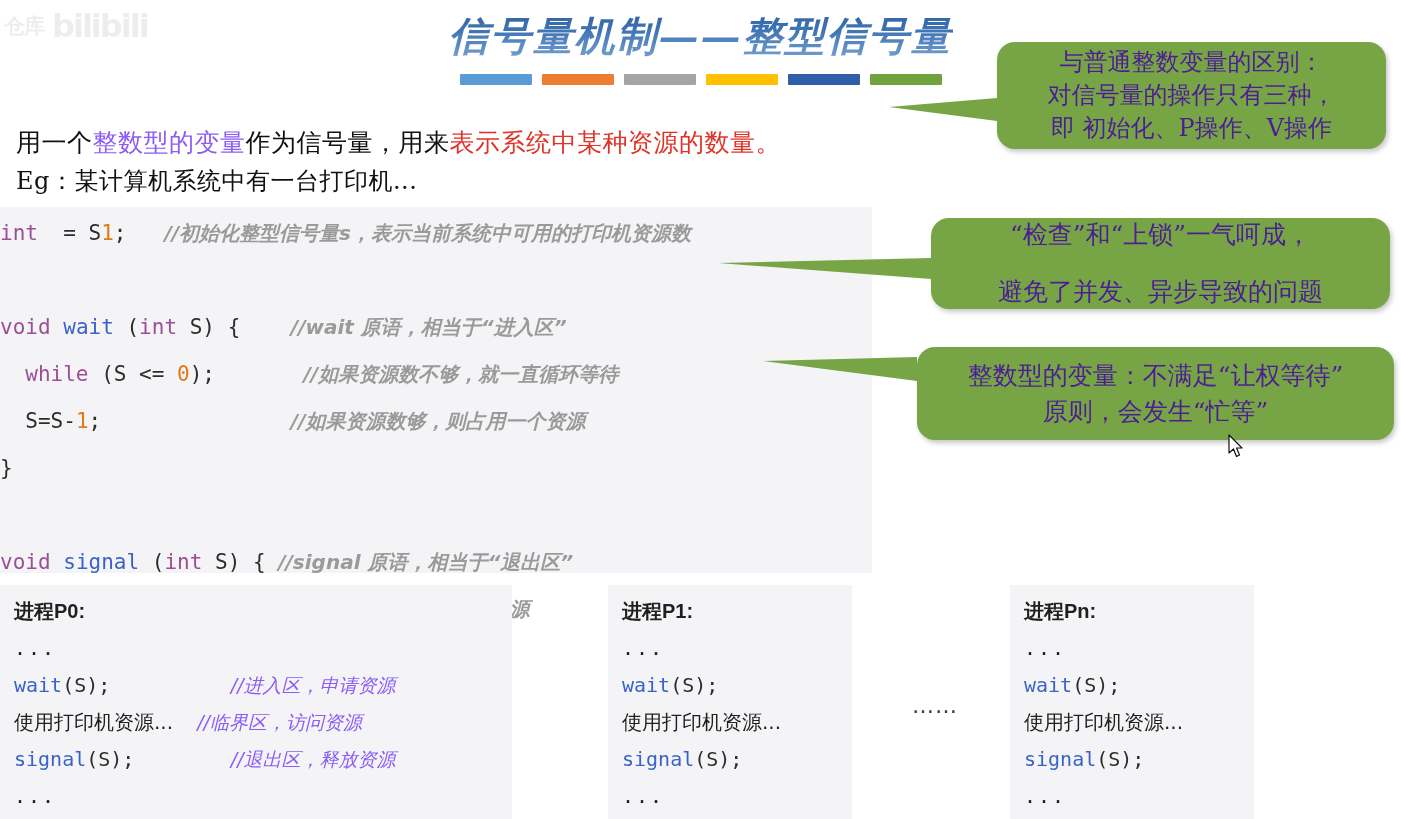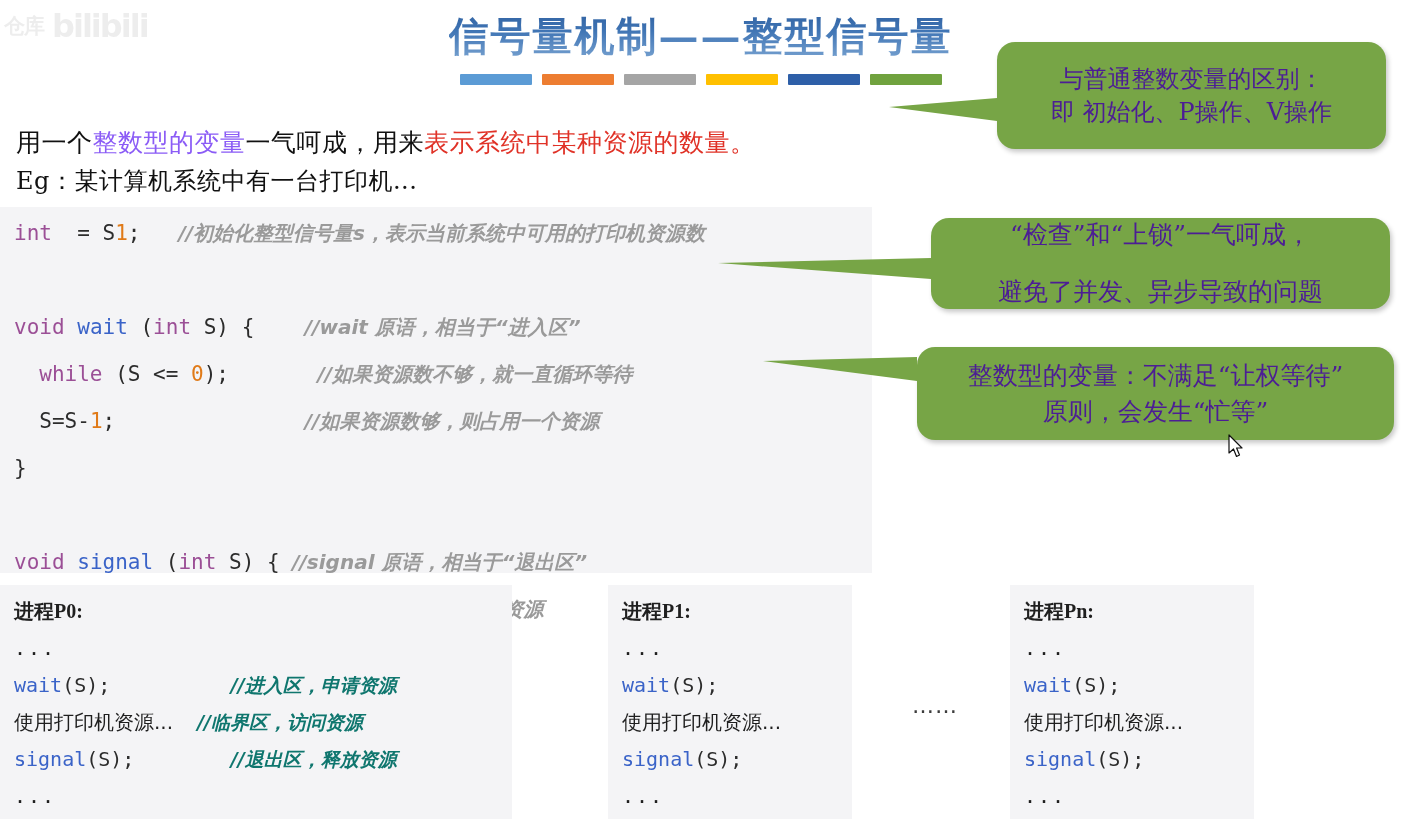--- a/index.html
+++ b/index.html
@@ -45,20 +45,21 @@
     font-family: "DejaVu Sans", sans-serif;
   }
 
   
   #title-block {
     position: absolute;
     left: 0;
     top: 8px;
     width: 1401px;
     text-align: center;
+    font-style: italic;
   }
   #page-title {
     font-family: "DejaVu Serif", "Liberation Serif", serif;
     font-size: 40px;
     font-weight: bold;
     letter-spacing: 2px;
     line-height: 56px;
     background: linear-gradient(180deg, #2f5f9e 0%, #3f74b4 40%, #7fa8d4 100%);
     -webkit-background-clip: text;
     background-clip: text;
@@ -102,21 +103,21 @@
     width: 872px;
     height: 366px;
     background: #f4f4f6;
     font-family: "DejaVu Sans Mono", "Liberation Mono", monospace;
     font-size: 21px;
     line-height: 47px;
     white-space: pre;
     padding-top: 3px;
     box-sizing: border-box;
   }
-  #code-block .ln { padding-left: 14px; height: 47px; }
+  #code-block .ln { height: 47px; }
   .k  { color: #9b4f96; }          
   .fn { color: #3a63c8; }          
   .id { color: #2c2c2c; }          
   .num{ color: #e07a18; }          
   .op { color: #2c2c2c; }
   .cm { color: #9a9a9a; font-style: italic; font-weight: bold;
         font-family: "DejaVu Sans", sans-serif; font-size: 20px; }
 
   
   .callout {
@@ -176,24 +177,24 @@
     font-family: "DejaVu Sans Mono", "Liberation Mono", monospace;
     font-size: 20px;
     line-height: 37px;
     white-space: pre;
     box-sizing: border-box;
     padding: 8px 0 0 14px;
   }
   #proc-0 { left: 0px;    top: 585px; width: 512px; height: 234px; }
   #proc-1 { left: 608px;  top: 585px; width: 244px; height: 234px; }
   #proc-n { left: 1010px; top: 585px; width: 244px; height: 234px; }
-  .proc-panel .hdr { font-family: Liberation Serif, serif; font-weight: bold; color: #1f1f1f; }
+  .proc-panel .hdr { font-family: Liberation Sans, sans-serif; font-weight: bold; color: #1f1f1f; }
   .proc-panel .cn  { font-family: "DejaVu Sans", sans-serif; color: #1f1f1f; }
   .proc-panel .dots{ color: #1f1f1f; letter-spacing: 2px; }
-  .proc-panel .cmt { color: #0f766e; font-style: italic; font-weight: bold;
+  .proc-panel .cmt { color: #8b5cf6; font-style: italic; font-weight: normal;
                      font-family: "DejaVu Sans", sans-serif; font-size: 19px; }
   #ellipsis-between {
     position: absolute;
     left: 912px; top: 693px;
     font-family: "DejaVu Sans", sans-serif;
     font-size: 22px;
     color: #3c3c3c;
     letter-spacing: 1px;
   }
 
@@ -219,29 +220,30 @@
     <span class="bar" style="background: rgb(91, 155, 213);"></span>
     <span class="bar" style="background: rgb(237, 125, 49);"></span>
     <span class="bar" style="background: rgb(165, 165, 165);"></span>
     <span class="bar" style="background: rgb(255, 192, 0);"></span>
     <span class="bar" style="background: rgb(46, 95, 168);"></span>
     <span class="bar" style="background: rgb(112, 162, 62);"></span>
   </div>
 </div>
 
 <div id="intro">
-  <div id="intro-line1"><span>用一个</span><span class="red" style="color: #8b5cf6;">整数型的变量</span><span>一气呵成，用来</span><span class="red" style="color: rgb(224, 50, 39); margin-top: 32px;">表示系统中某种资源的数量。</span></div>
+  <div id="intro-line1"><span>用一个</span><span class="red" style="color: #8b5cf6;">整数型的变量</span><span>作为信号量，用来</span><span class="red" style="color: rgb(224, 50, 39); margin-top: 32px;">表示系统中某种资源的数量。</span></div>
   <div id="intro-line2">Eg：某计算机系统中有一台打印机...</div>
 </div>
 
 <div id="code-block"><div class="ln"><span class="k">int</span><span class="id"> </span><span class="op"> = </span><span class="id">S</span><span class="num">1</span><span class="op">;</span><span class="id">   </span><span class="cm">//初始化整型信号量s，表示当前系统中可用的打印机资源数</span></div><div class="ln"> </div><div class="ln"><span class="k">void</span><span class="id"> </span><span class="fn">wait</span><span class="op"> (</span><span class="k">int</span><span class="id"> S</span><span class="op">) {</span><span class="id">    </span><span class="cm">//wait 原语，相当于“进入区”</span></div><div class="ln"><span class="id">  </span><span class="k">while</span><span class="op"> (</span><span class="id">S</span><span class="op"> &lt;= </span><span class="num">0</span><span class="op">);</span><span class="id">       </span><span class="cm">//如果资源数不够，就一直循环等待</span></div><div class="ln"><span class="id">  </span><span class="id">S=S</span><span class="op">-</span><span class="num">1</span><span class="op">;</span><span class="id">               </span><span class="cm">//如果资源数够，则占用一个资源</span></div><div class="ln"><span class="id">}</span></div><div class="ln"> </div><div class="ln"><span class="k">void</span><span class="id"> </span><span class="fn">signal</span><span class="op"> (</span><span class="k">int</span><span class="id"> S</span><span class="op">) {</span><span class="id"> </span><span class="cm">//signal 原语，相当于“退出区”</span></div><div class="ln"><span class="id">  </span><span class="id">S=S</span><span class="op">+</span><span class="num">1</span><span class="op">;</span><span class="id">         </span><span class="cm">//使用完资源后，在退出区释放资源</span></div><div class="ln"><span class="id">}</span></div></div>
 
 <div class="callout" id="callout-1" style="background: rgb(119, 165, 70);">
   <span class="tail" style="border-right-color: rgb(119, 165, 70);"></span>
   <span class="cl-line">与普通整数变量的区别：</span>
+  <span class="cl-line">对信号量的操作只有三种，</span>
   <span class="cl-line">即 初始化、P操作、V操作</span>
 </div>
 
 <div class="callout" id="callout-2" style="background: rgb(119, 165, 70);">
   <span class="tail" style="border-right-color: rgb(119, 165, 70);"></span>
   <span class="cl-line">“检查”和“上锁”一气呵成，</span>
   <span class="cl-line">避免了并发、异步导致的问题</span>
 </div>
 
 <div class="callout" id="callout-3" style="background: rgb(119, 165, 70);">

